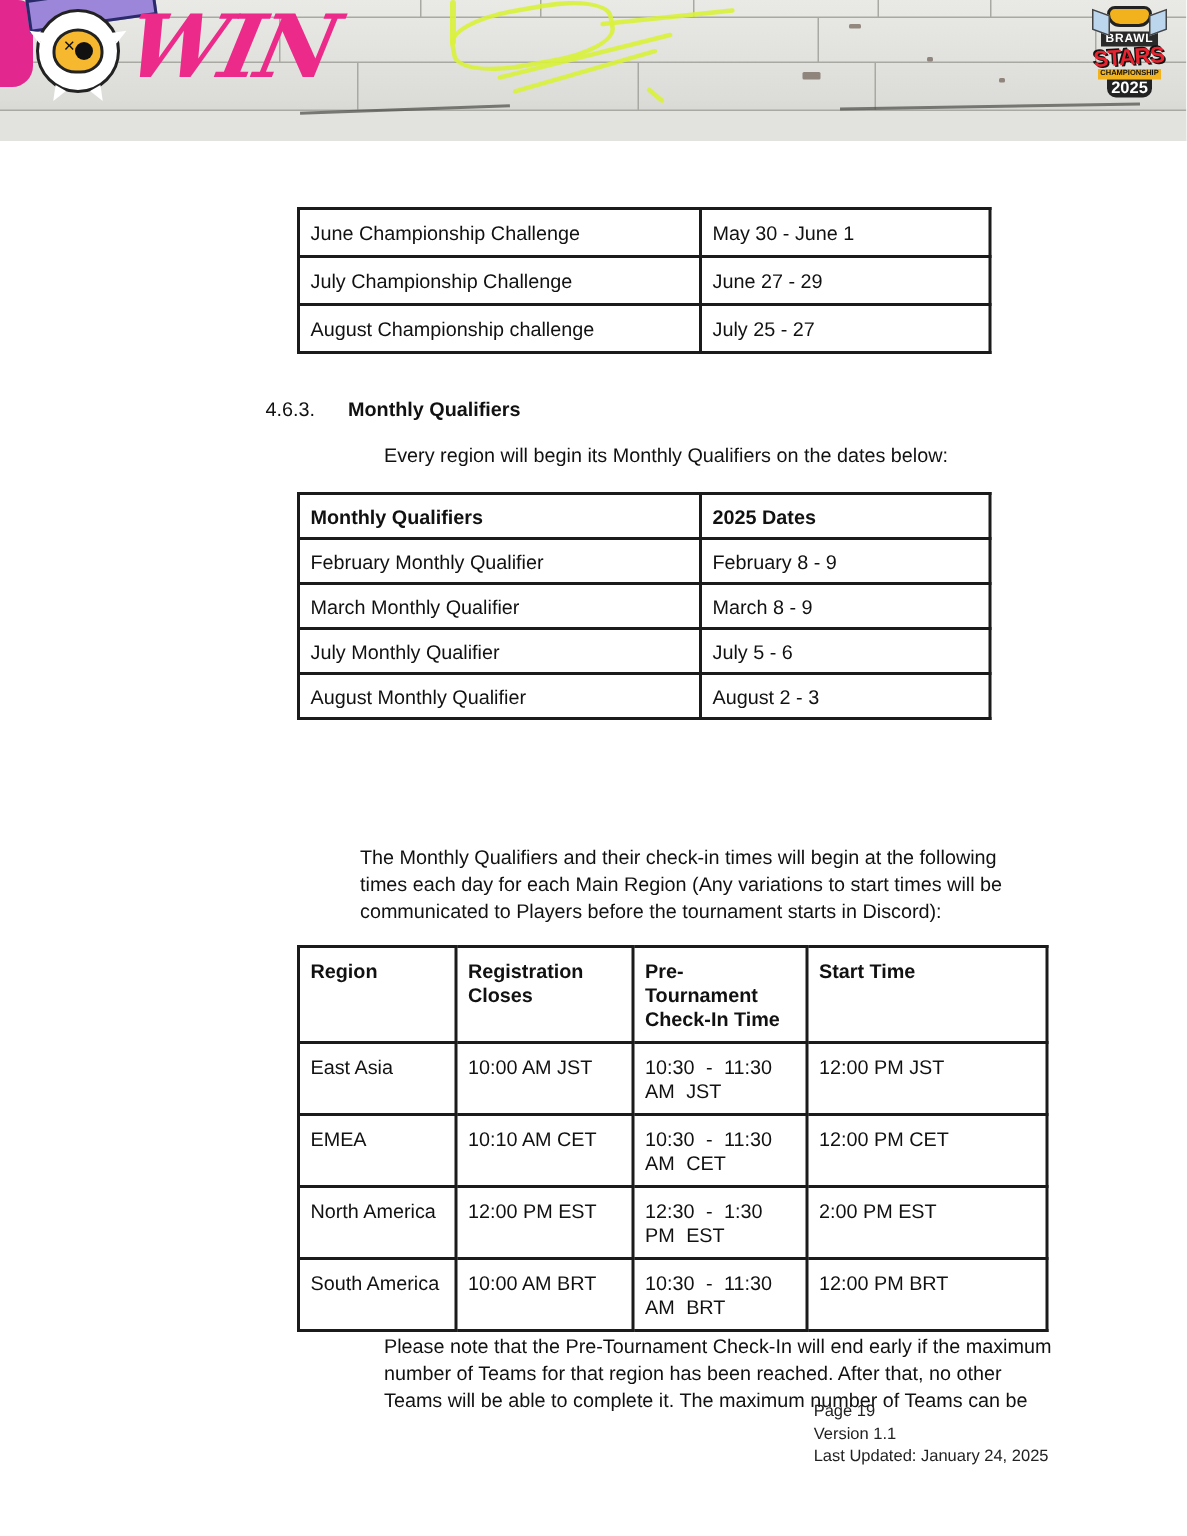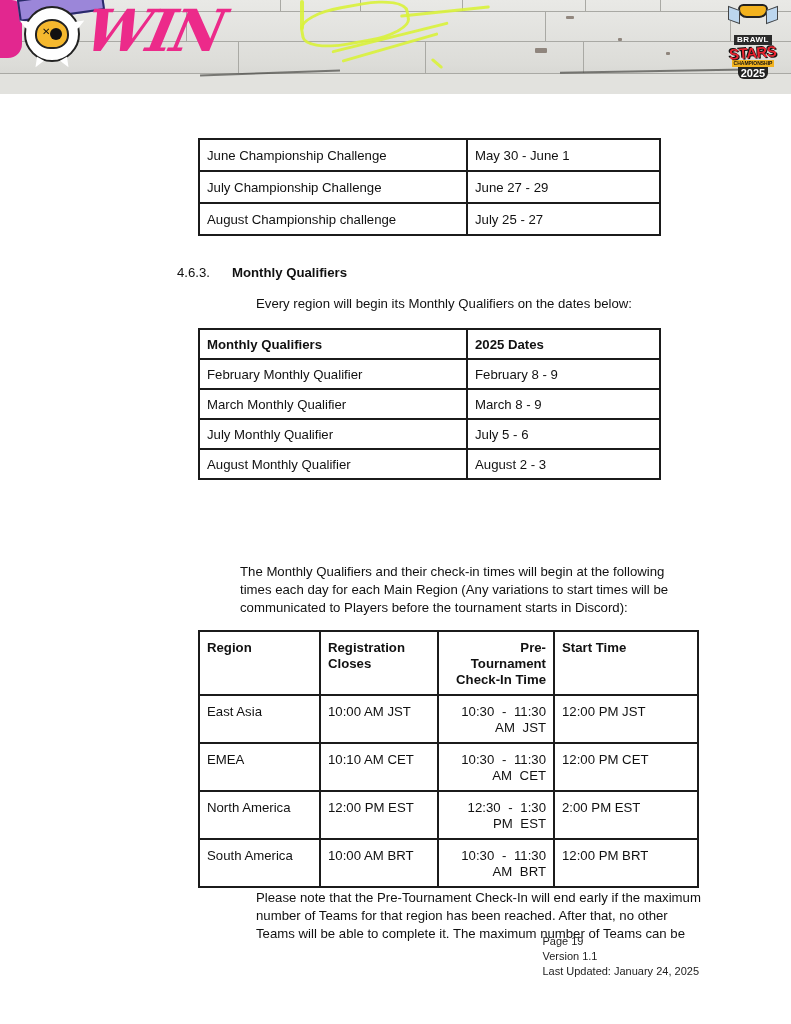--- a/index.html
+++ b/index.html
@@ -56,21 +56,21 @@
   .logo-trophy {
     width: 30px; height: 14px; background: #f2b21e; border: 2px solid #222;
     border-radius: 6px 6px 10px 10px; position: relative;
   }
   .logo-trophy::before, .logo-trophy::after {
     content: ""; position: absolute; top: 2px; width: 10px; height: 12px;
     background: #bcd6ee; border: 1px solid #444;
   }
   .logo-trophy::before { left: -12px; transform: skewY(20deg); }
   .logo-trophy::after { right: -12px; transform: skewY(-20deg); }
-  .logo-brawl { margin-top: 17px; font-size: 8px; font-weight: bold; color: #fff; background: #2a2a2a; padding: 0 3px; line-height: 10px; letter-spacing: .5px; }
+  .logo-brawl { margin-top: 3px; font-size: 8px; font-weight: bold; color: #fff; background: #2a2a2a; padding: 0 3px; line-height: 10px; letter-spacing: .5px; }
   .logo-stars { font-size: 15px; font-weight: bold; color: #e8232f; line-height: 15px; letter-spacing: -.5px; text-shadow: 1px 1px 0 #111, -1px -1px 0 #111; transform: rotate(-4deg); }
   .logo-champ { font-size: 5px; font-weight: bold; color: #111; background: #f2b21e; padding: 0 2px; line-height: 7px; }
   .logo-year { font-size: 11px; font-weight: bold; color: #fff; background: #222; padding: 0 3px; line-height: 12px; border-radius: 0 0 6px 6px; }
 
   
   .doc-text { font-size: 13.2px; line-height: 18px; color: #111; }
 
   table.grid { position: absolute; border-collapse: collapse; font-size: 13.2px; color: #111; }
   table.grid td, table.grid th { border: 2px solid #1b1b1b; text-align: left; vertical-align: top; }
   table.grid th { font-weight: bold; }
@@ -89,23 +89,23 @@
   #table-monthly td, #table-monthly th { height: 30px; padding: 7px 7px 0 7px; }
   #table-monthly .c1 { width: 268px; }
 
   .para2 { position: absolute; left: 240px; top: 563px; width: 440px; }
 
   
   #table-times { left: 198px; top: 630px; width: 501px; }
   #table-times td, #table-times th { padding: 8px 7px 6px 7px; line-height: 16px; }
   #table-times th { height: 47px; }
   #table-times td { height: 46px; }
-  #table-times .c1 { width: 121px; }
+  #table-times .c1 { width: 105px; }
   #table-times .c2 { width: 118px; }
-  #table-times .c3 { width: 116px; text-align: right; }
+  #table-times .c3 { width: 116px; }
   .checkin { word-spacing: 4px; }
 
   .para3 { position: absolute; left: 256px; top: 878px; width: 445px; margin-top: 11px; }
 
   
   .footer { position: absolute; right: 92px; top: 934px; font-size: 11px; line-height: 15px; color: #222; }
 </style>
 </head>
 <body>
 

